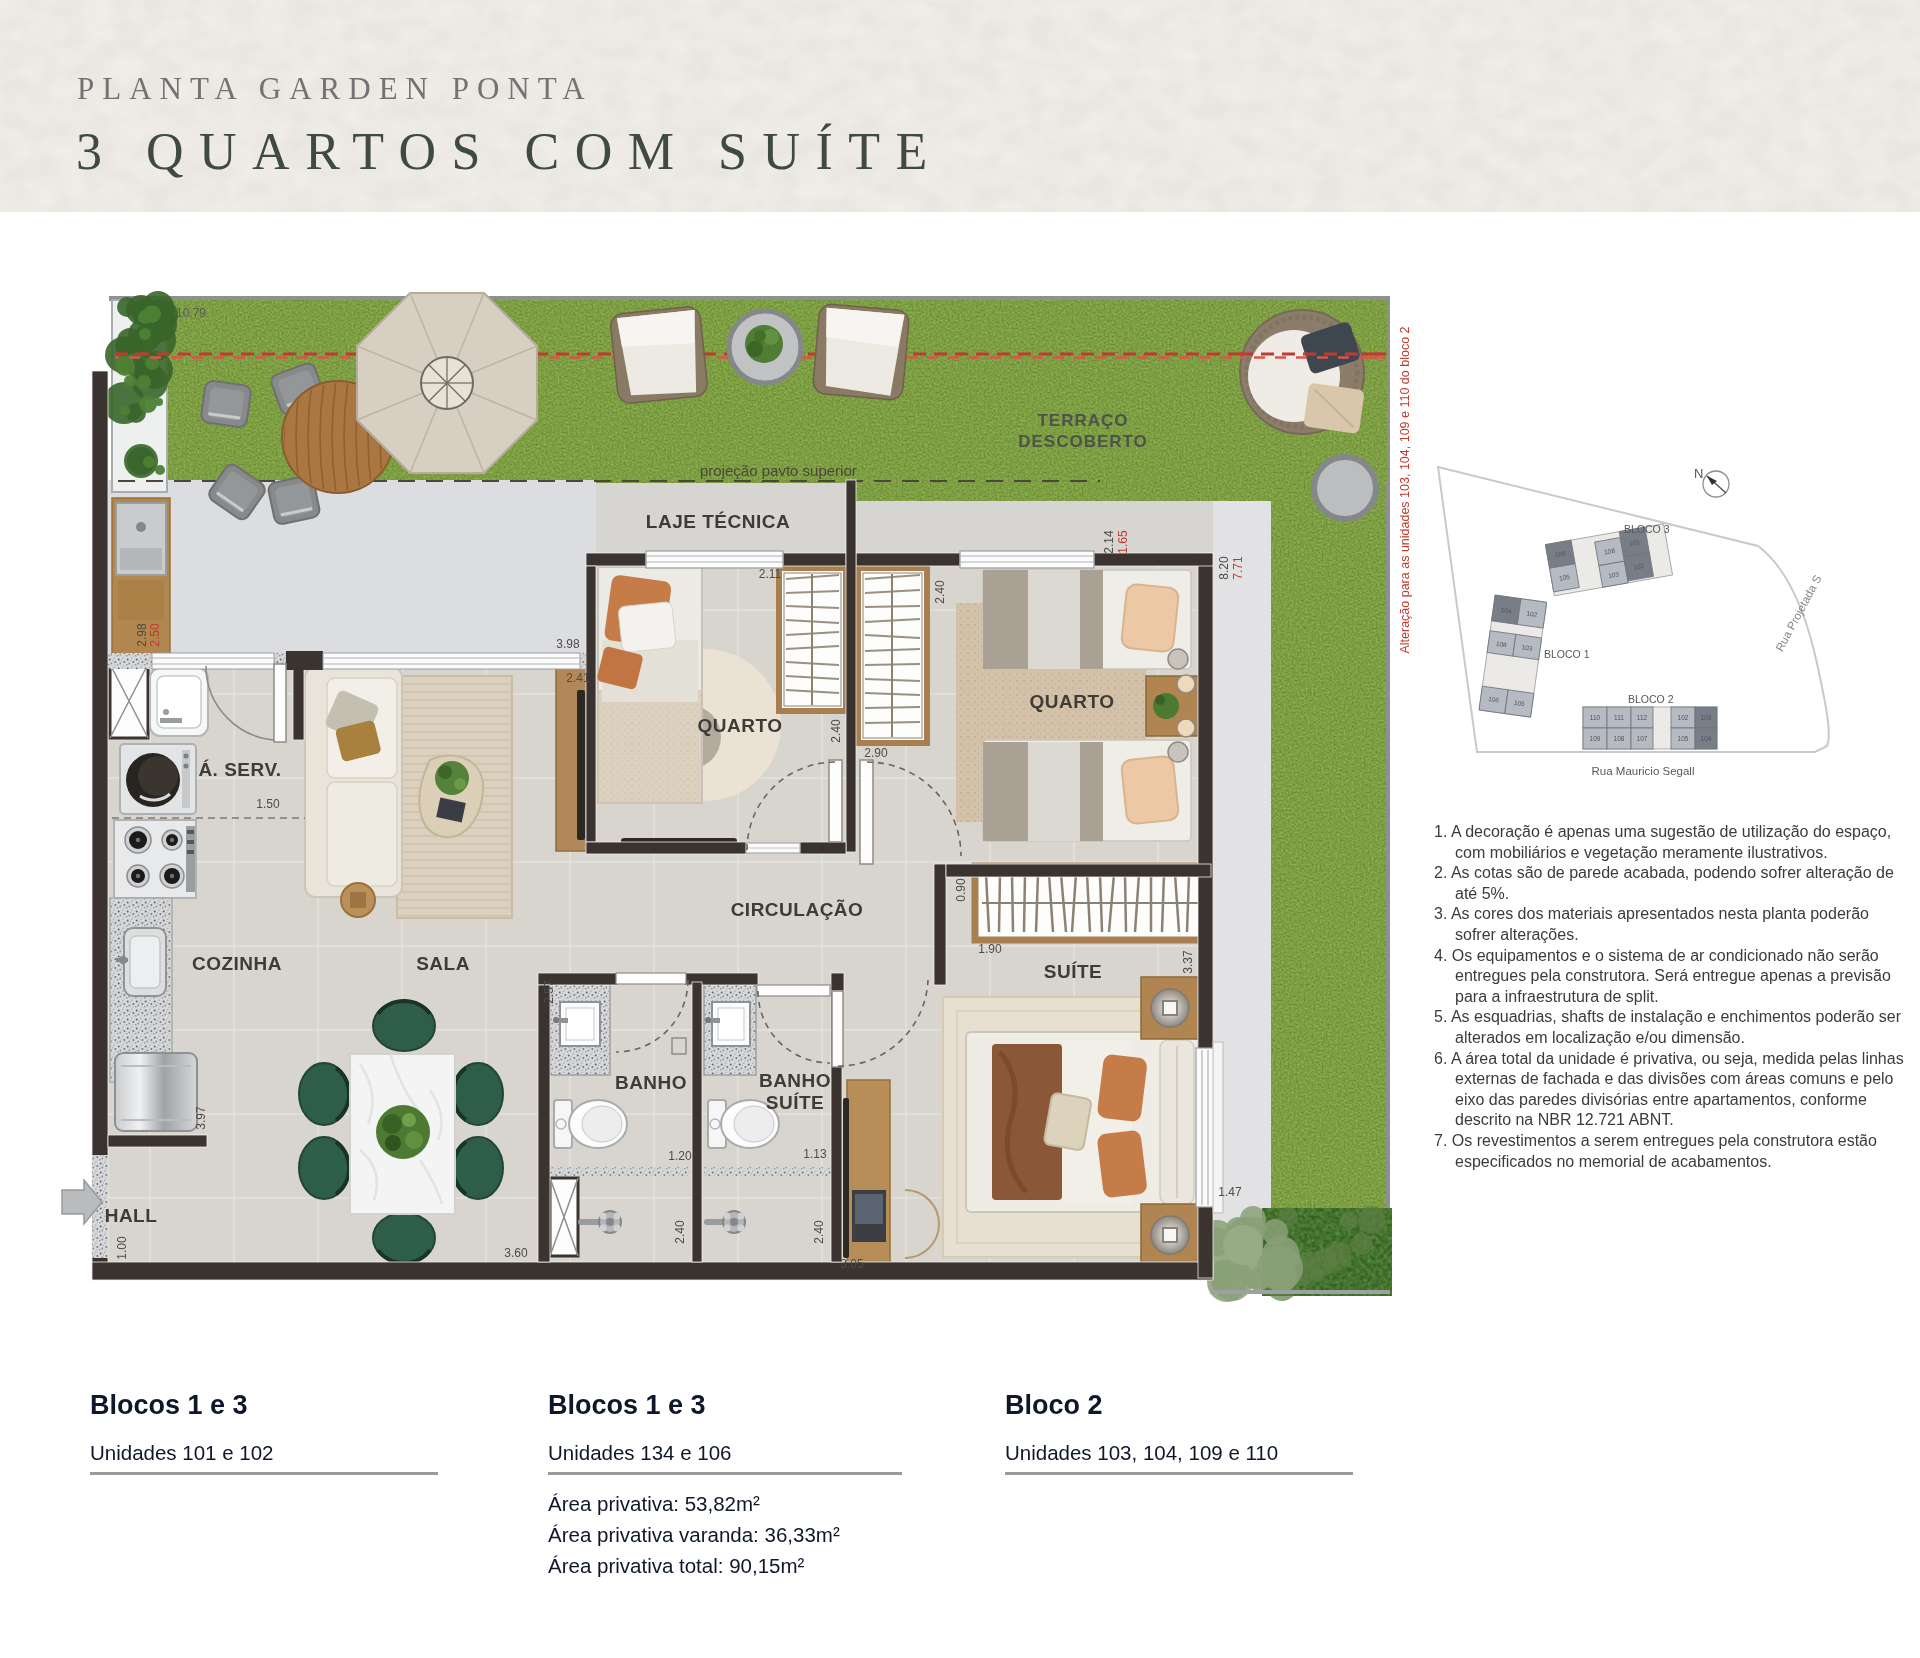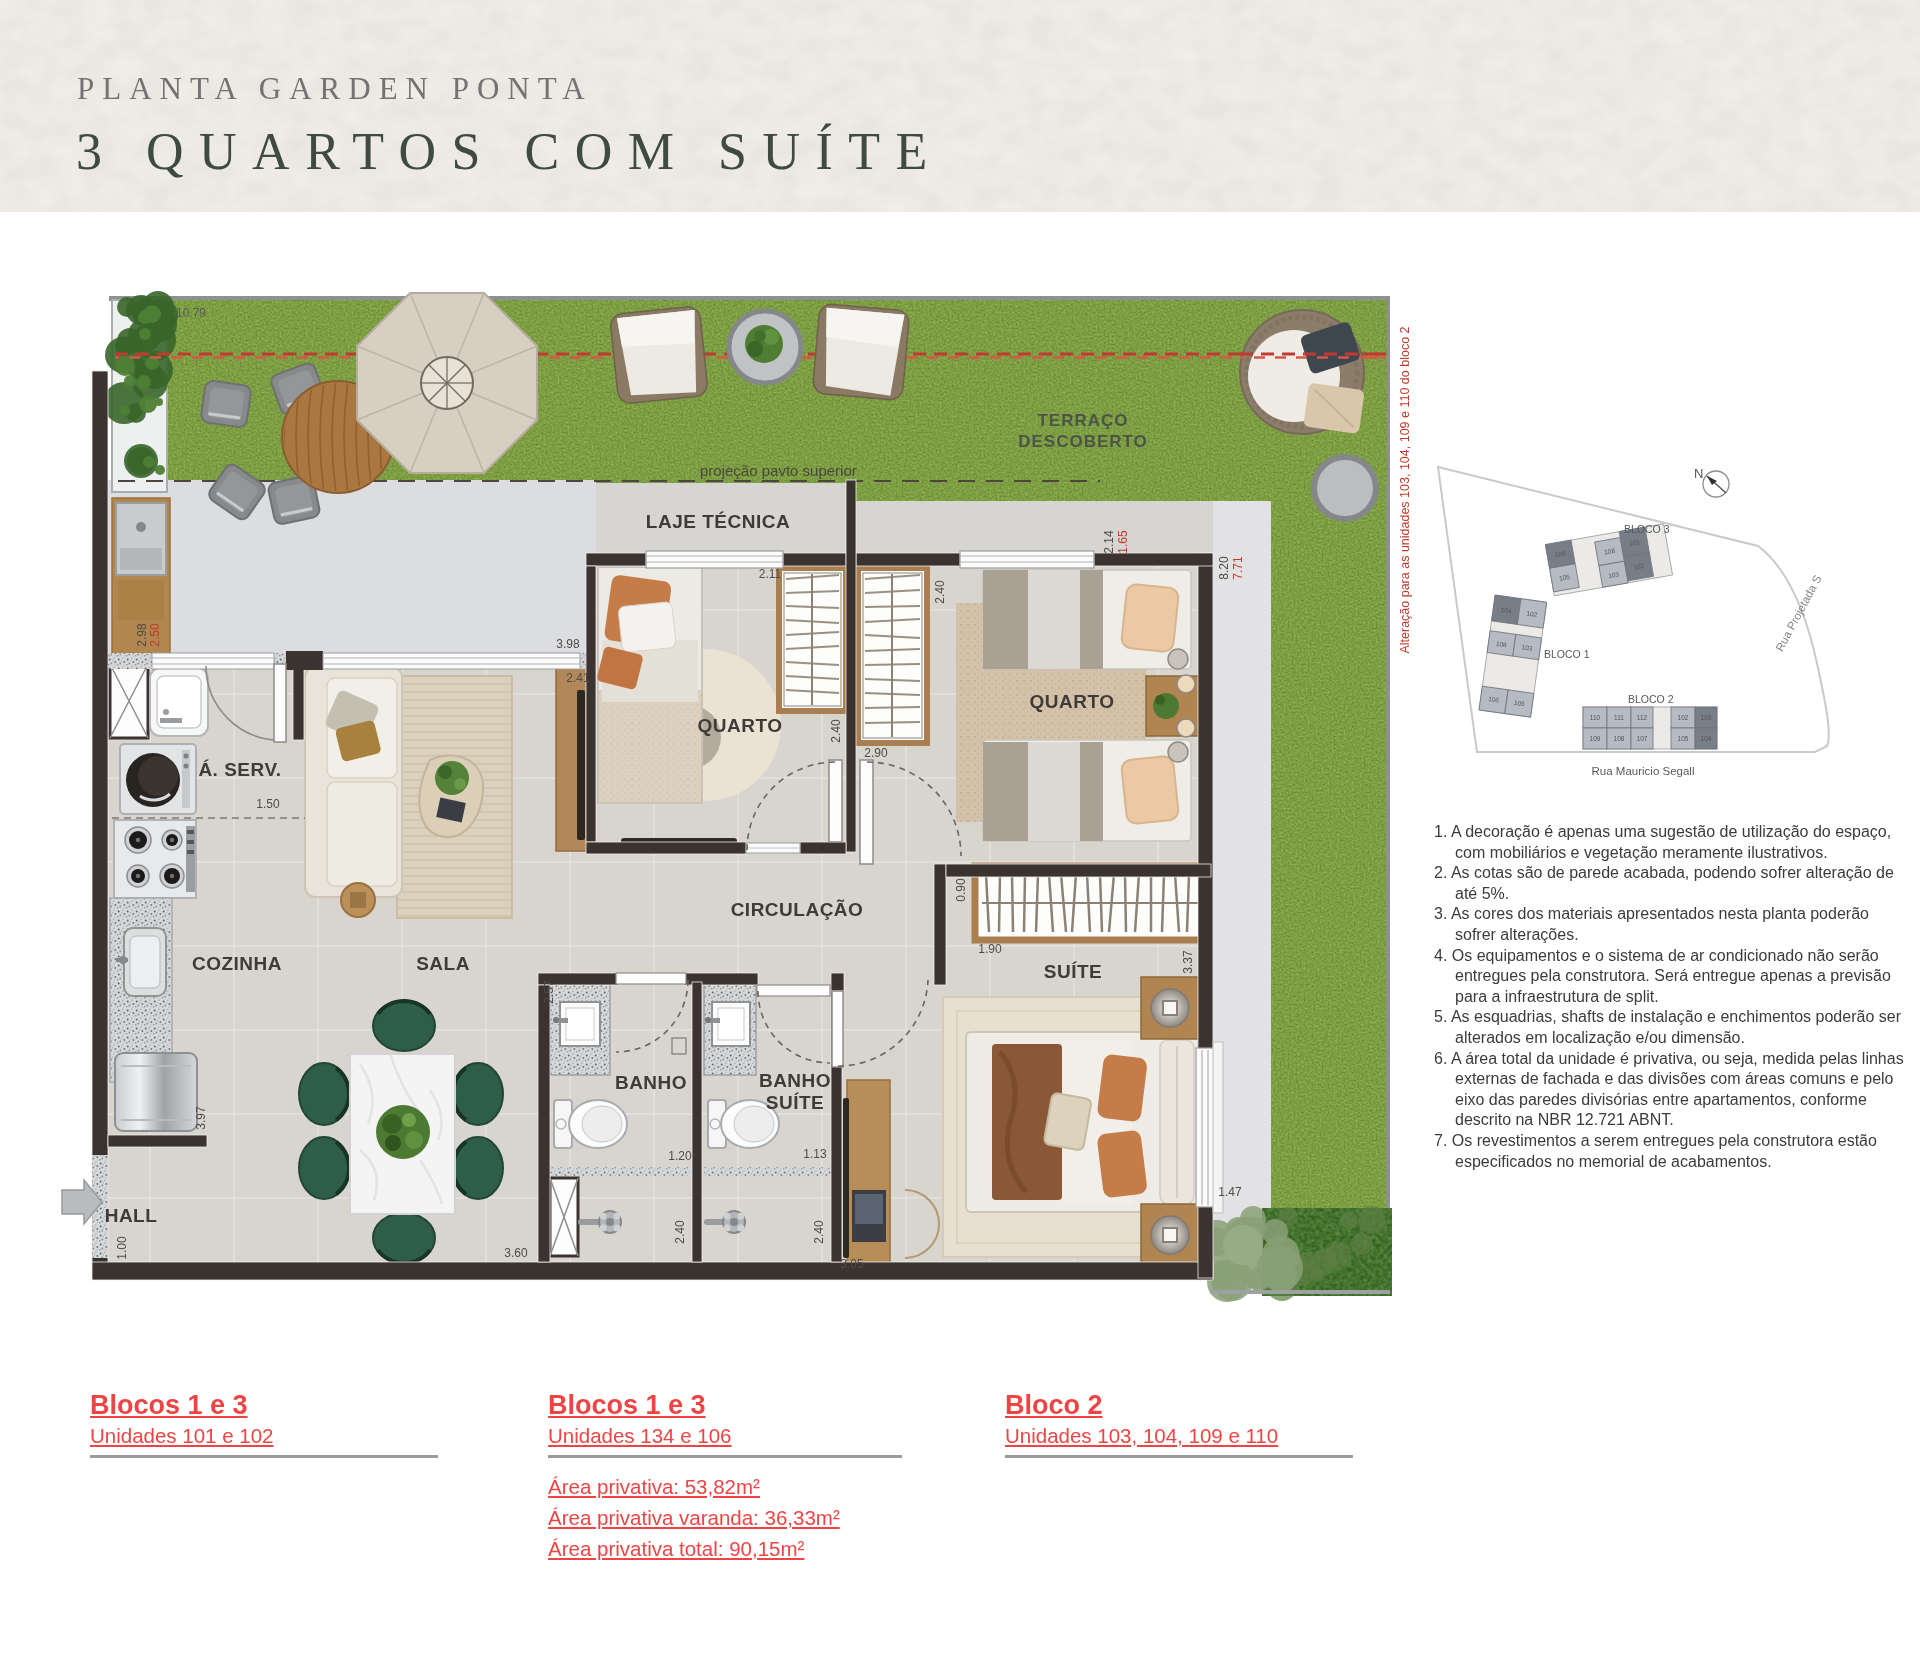--- a/index.html
+++ b/index.html
@@ -2,23 +2,23 @@
 <html><head>
 <meta charset="utf-8">
 <style>
   html,body{margin:0;padding:0;background:#fff;}
   body{width:1920px;height:1658px;position:relative;font-family:"Liberation Sans",sans-serif;overflow:hidden;}
   #hdr{position:absolute;left:0;top:0;width:1920px;height:212px;background:#edeae4;}
   #t1{position:absolute;left:77px;top:71px;font-family:"Liberation Serif",serif;font-size:31px;color:#737373;letter-spacing:8px;font-weight:400;}
   #t2{position:absolute;left:76px;top:122px;font-family:"Liberation Serif",serif;font-size:52px;color:#3e4a42;letter-spacing:15.5px;font-weight:500;text-align:right;}
   #notes{position:absolute;left:1434px;top:822px;width:500px;font-size:16px;line-height:20.6px;color:#3b3b3b;}
   #notes div{text-indent:-21px;padding-left:21px;}
-  .col{position:absolute;top:1390px;width:400px;color:#ef4444;text-decoration:underline;}
+  .col{position:absolute;top:1390px;width:400px;color:#0f172a;}
   .col .b1{font-size:27px;font-weight:bold;}
-  .col .b2{font-size:20.5px;margin-top:3px;}
+  .col .b2{font-size:20.5px;margin-top:20px;}
   .col .rule{height:3px;background:#9b9b9b;margin-top:7px;}
   .col .ar{font-size:20.5px;line-height:31px;margin-top:13px;}
 </style>
 </head>
 <body>
 
 <div id="hdr"></div>
 
 <svg id="plan" xmlns="http://www.w3.org/2000/svg" width="1920" height="1658" viewBox="0 0 1920 1658" style="position:absolute;left:0;top:0;">
 <defs>

